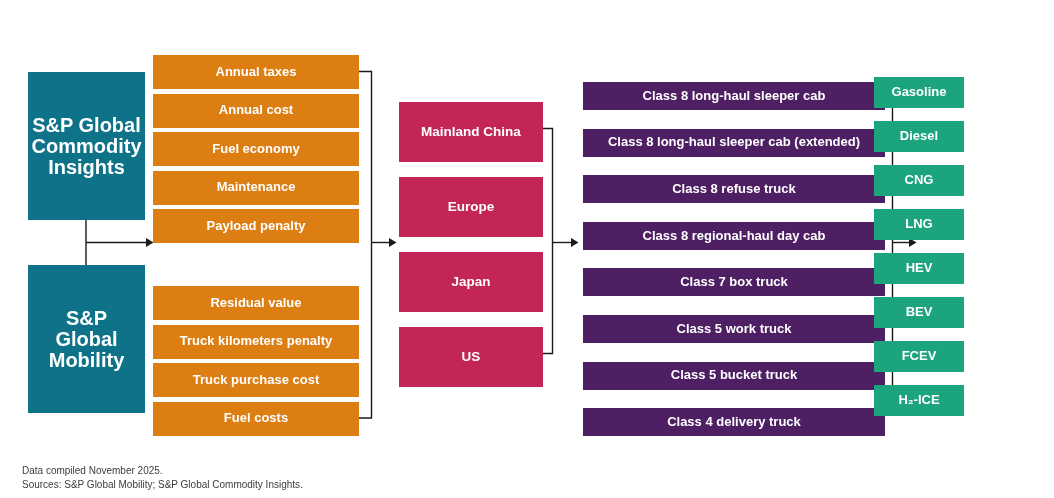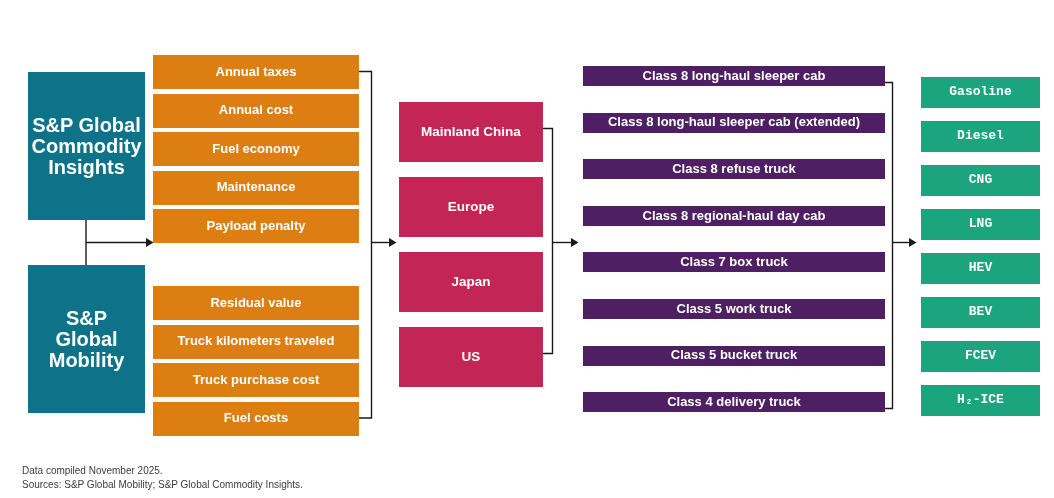--- a/index.html
+++ b/index.html
@@ -33,29 +33,29 @@
     left:153px;width:206px;height:34px;
     background:var(--orange,#DD7E13);
     font-size:13px;
   }
   .region-box{
     left:399px;width:144px;height:60px;
     background:var(--crimson,#C42557);
     font-size:13.5px;
   }
   .class-box{
-    left:583px;width:302px;height:20px;
+    left:583px;width:302px;height:28px;
     background:var(--purple,#4E2063);
     font-size:13px;
+    margin-top:16px;
   }
   .fuel-box{
-    left:921px;width:119px;height:31px;
+    left:874px;width:90px;height:31px;
     background:var(--green,#1BA47E);
     font-size:13px;
-    font-family:Liberation Mono, monospace;
   }
 
   .connectors{position:absolute;left:0;top:0;pointer-events:none;}
   .connectors path{stroke:var(--connector,#1a1a1a);stroke-width:1.4;fill:none;}
   .connectors polygon{fill:var(--connector,#1a1a1a);}
 
   .footer{
     position:absolute;left:22px;top:464px;
     font-size:10px;line-height:14px;
     color:#3d3d3d;font-weight:normal;
@@ -91,21 +91,21 @@
 Insights</div>
   <div class="box source-box b1">S&amp;P Global
 Mobility</div>
 
   <div class="box factor-box" style="top:55px">Annual taxes</div>
   <div class="box factor-box" style="top:93.5px">Annual cost</div>
   <div class="box factor-box" style="top:132px">Fuel economy</div>
   <div class="box factor-box" style="top:170.5px">Maintenance</div>
   <div class="box factor-box" style="top:209px">Payload penalty</div>
   <div class="box factor-box" style="top:286px">Residual value</div>
-  <div class="box factor-box" style="top:324.5px">Truck kilometers traveled</div>
+  <div class="box factor-box" style="top:324.5px">Truck kilometers penalty</div>
   <div class="box factor-box" style="top:363px">Truck purchase cost</div>
   <div class="box factor-box" style="top:401.5px">Fuel costs</div>
 
   <div class="box region-box" style="top:102px">Mainland China</div>
   <div class="box region-box" style="top:177px">Europe</div>
   <div class="box region-box" style="top:252px">Japan</div>
   <div class="box region-box" style="top:327px">US</div>
 
   <div class="box class-box" style="top:66px">Class 8 long-haul sleeper cab</div>
   <div class="box class-box" style="top:112.6px">Class 8 long-haul sleeper cab (extended)</div>

